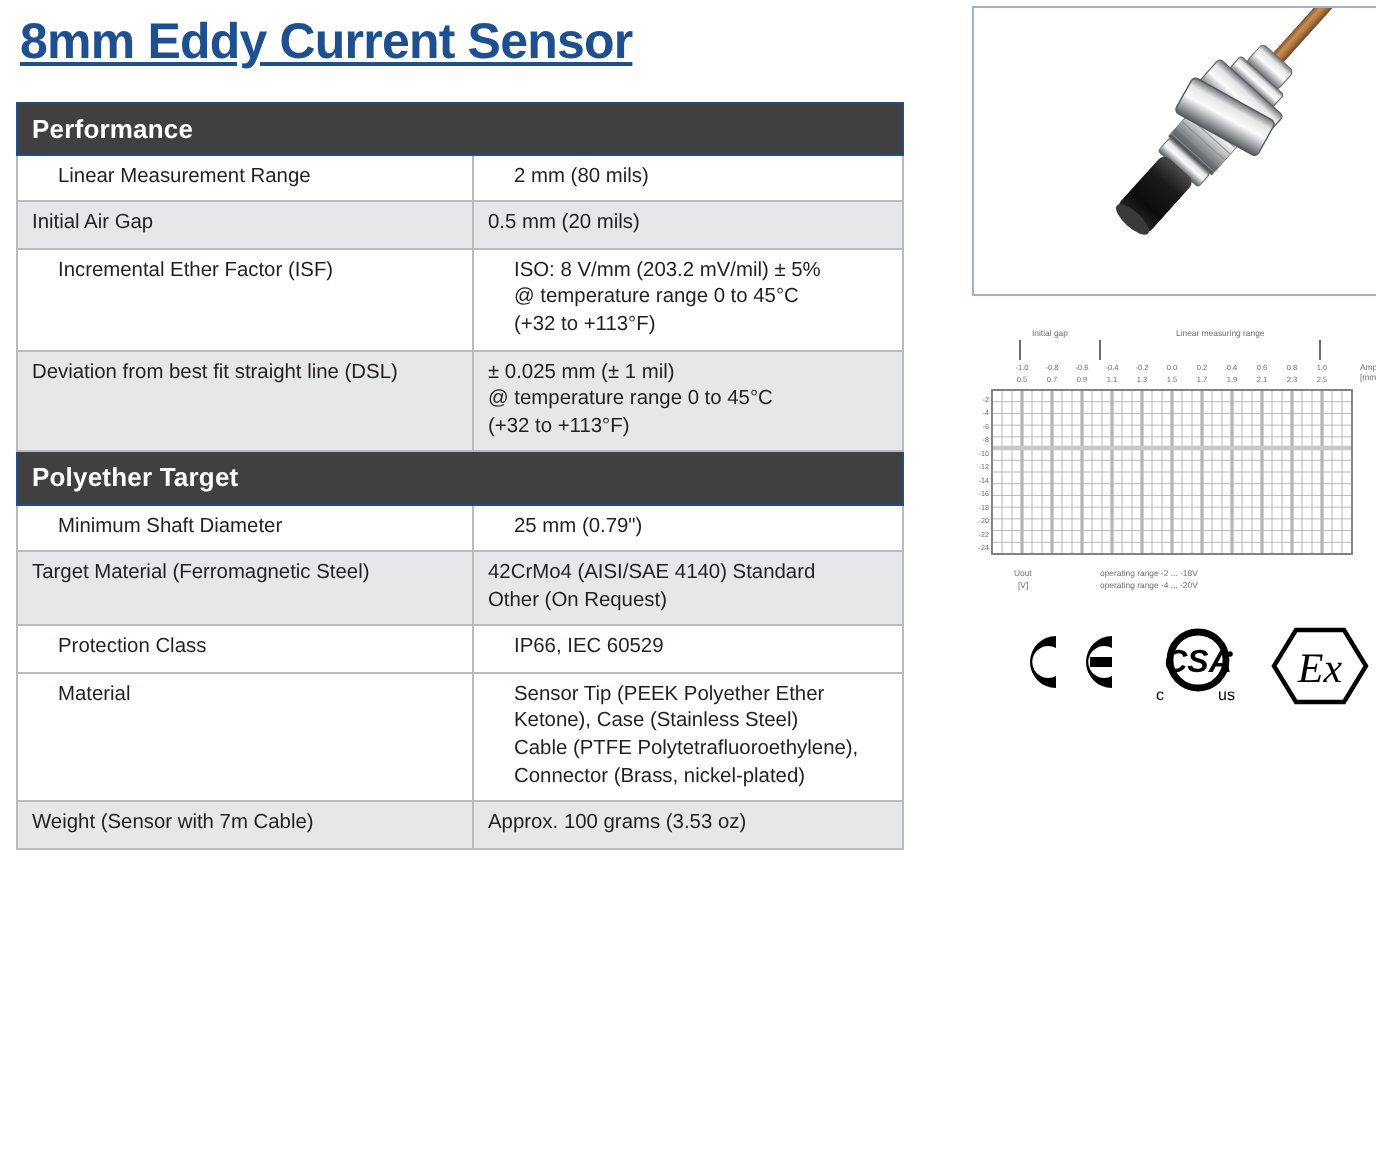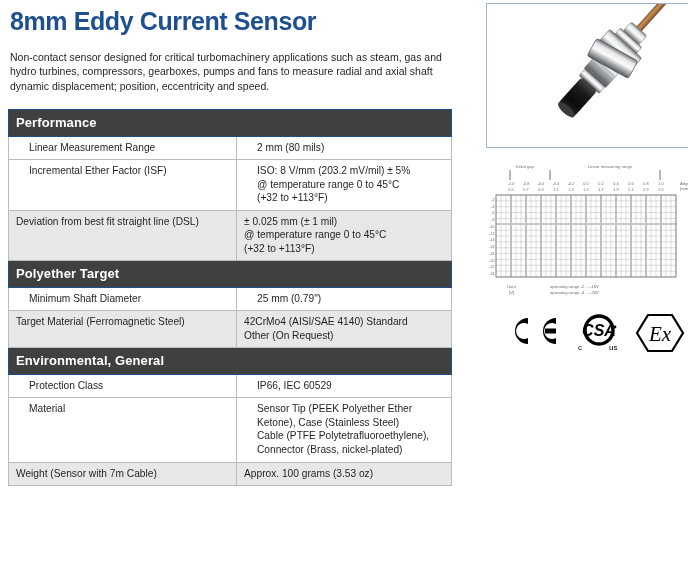--- a/index.html
+++ b/index.html
@@ -20,20 +20,21 @@
     width: 446px;
   }
 
   .page-title {
     font-size: 25px;
     font-weight: bold;
     color: #1d4f91;
     letter-spacing: -0.4px;
     margin: 8px 0 0 2px;
     line-height: 1.1;
+    text-decoration: underline;
   }
 
   .intro {
     font-size: 10.5px;
     line-height: 1.42;
     margin: 14px 0 0 2px;
     width: 436px;
     color: #231f20;
   }
 
@@ -106,37 +107,42 @@
   }
   .chart-svg { display: block; }
 </style>
 </head>
 <body>
 
 <div class="left-col">
 
   <h1 class="page-title">8mm Eddy Current Sensor</h1>
 
-  <p class="intro">Non-contact sensor designed for critical turbomachinery applications such as steam, gas and hydro turbines, compressors, gearboxes, pumps and fans to measure radial and axial shaft dynamic displacement; position, eccentricity and speed.</p>
 
   <table class="spec-table">
     <colgroup>
         <col class="col-label">
         <col>
       </colgroup>
     <tbody>
         <tr class="section-head">
           <td colspan="2">Performance</td>
         </tr>
         <tr class="row-white">
           <td>Linear Measurement Range</td>
           <td>
             <span class="cellline">2 mm (80 mils)</span>
           </td>
         </tr>
+        <tr class="row-grey">
+          <td>Initial Air Gap</td>
+          <td>
+            <span class="cellline">0.5 mm (20 mils)</span>
+          </td>
+        </tr>
         <tr class="row-white">
           <td>Incremental Ether Factor (ISF)</td>
           <td>
             <span class="cellline">ISO: 8 V/mm (203.2 mV/mil) ± 5%</span>
             <span class="cellline">@ temperature range 0 to 45°C</span>
             <span class="cellline">(+32 to +113°F)</span>
           </td>
         </tr>
         <tr class="row-grey">
           <td>Deviation from best fit straight line (DSL)</td>
@@ -154,23 +160,20 @@
           <td>
             <span class="cellline">25 mm (0.79")</span>
           </td>
         </tr>
         <tr class="row-grey">
           <td>Target Material (Ferromagnetic Steel)</td>
           <td>
             <span class="cellline">42CrMo4 (AISI/SAE 4140) Standard</span>
             <span class="cellline">Other (On Request)</span>
           </td>
-        </tr>
-        <tr class="section-head">
-          <td colspan="2">Environmental, General</td>
         </tr>
         <tr class="row-white">
           <td>Protection Class</td>
           <td>
             <span class="cellline">IP66, IEC 60529</span>
           </td>
         </tr>
         <tr class="row-white">
           <td>Material</td>
           <td>

